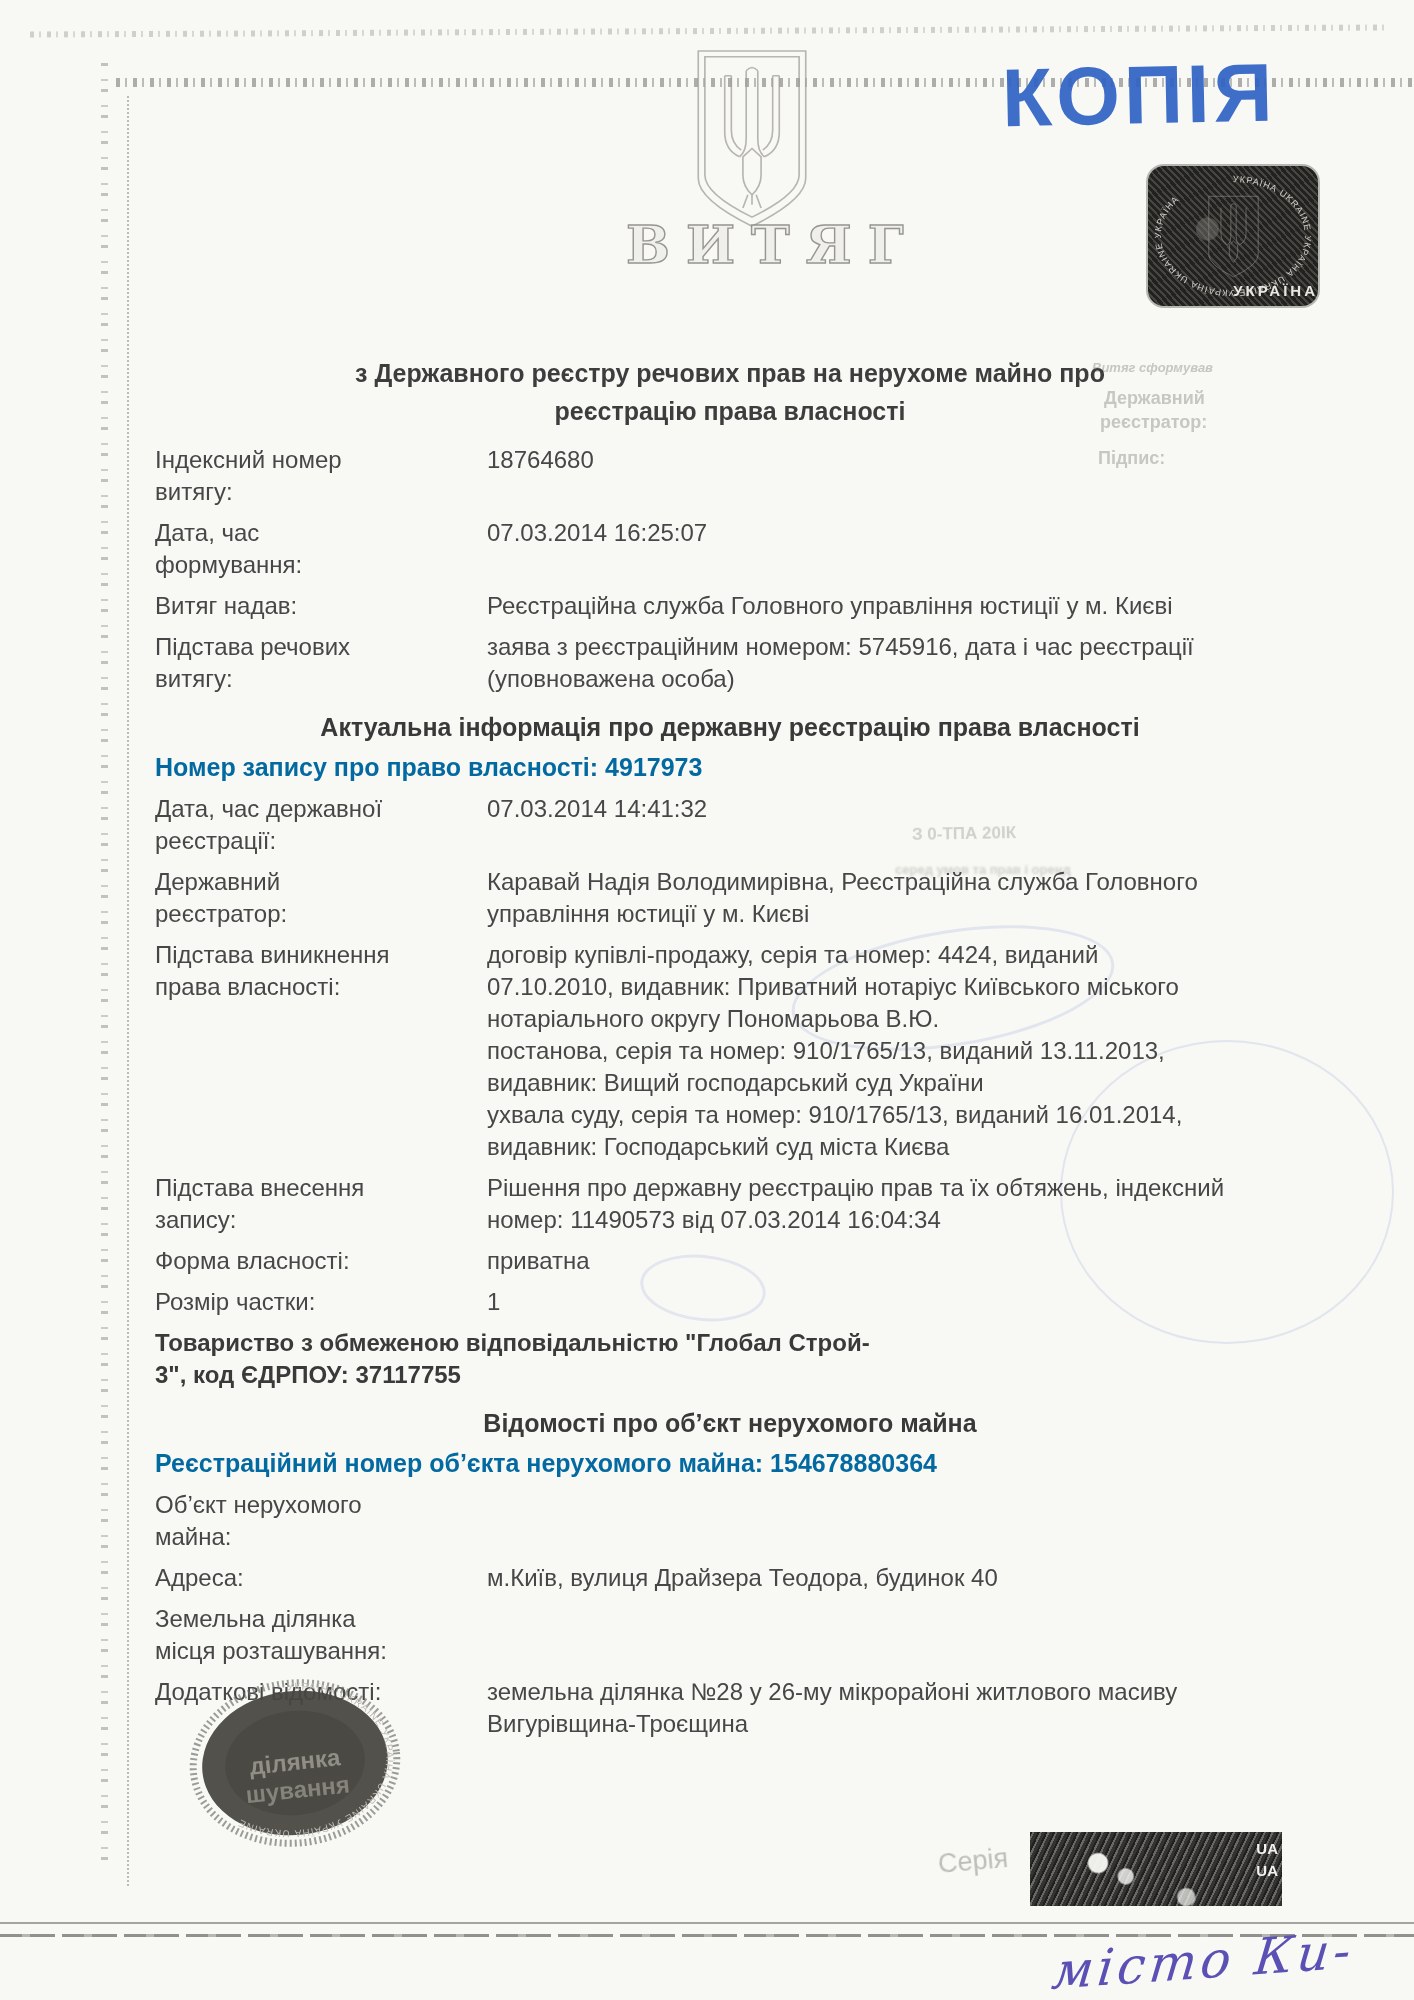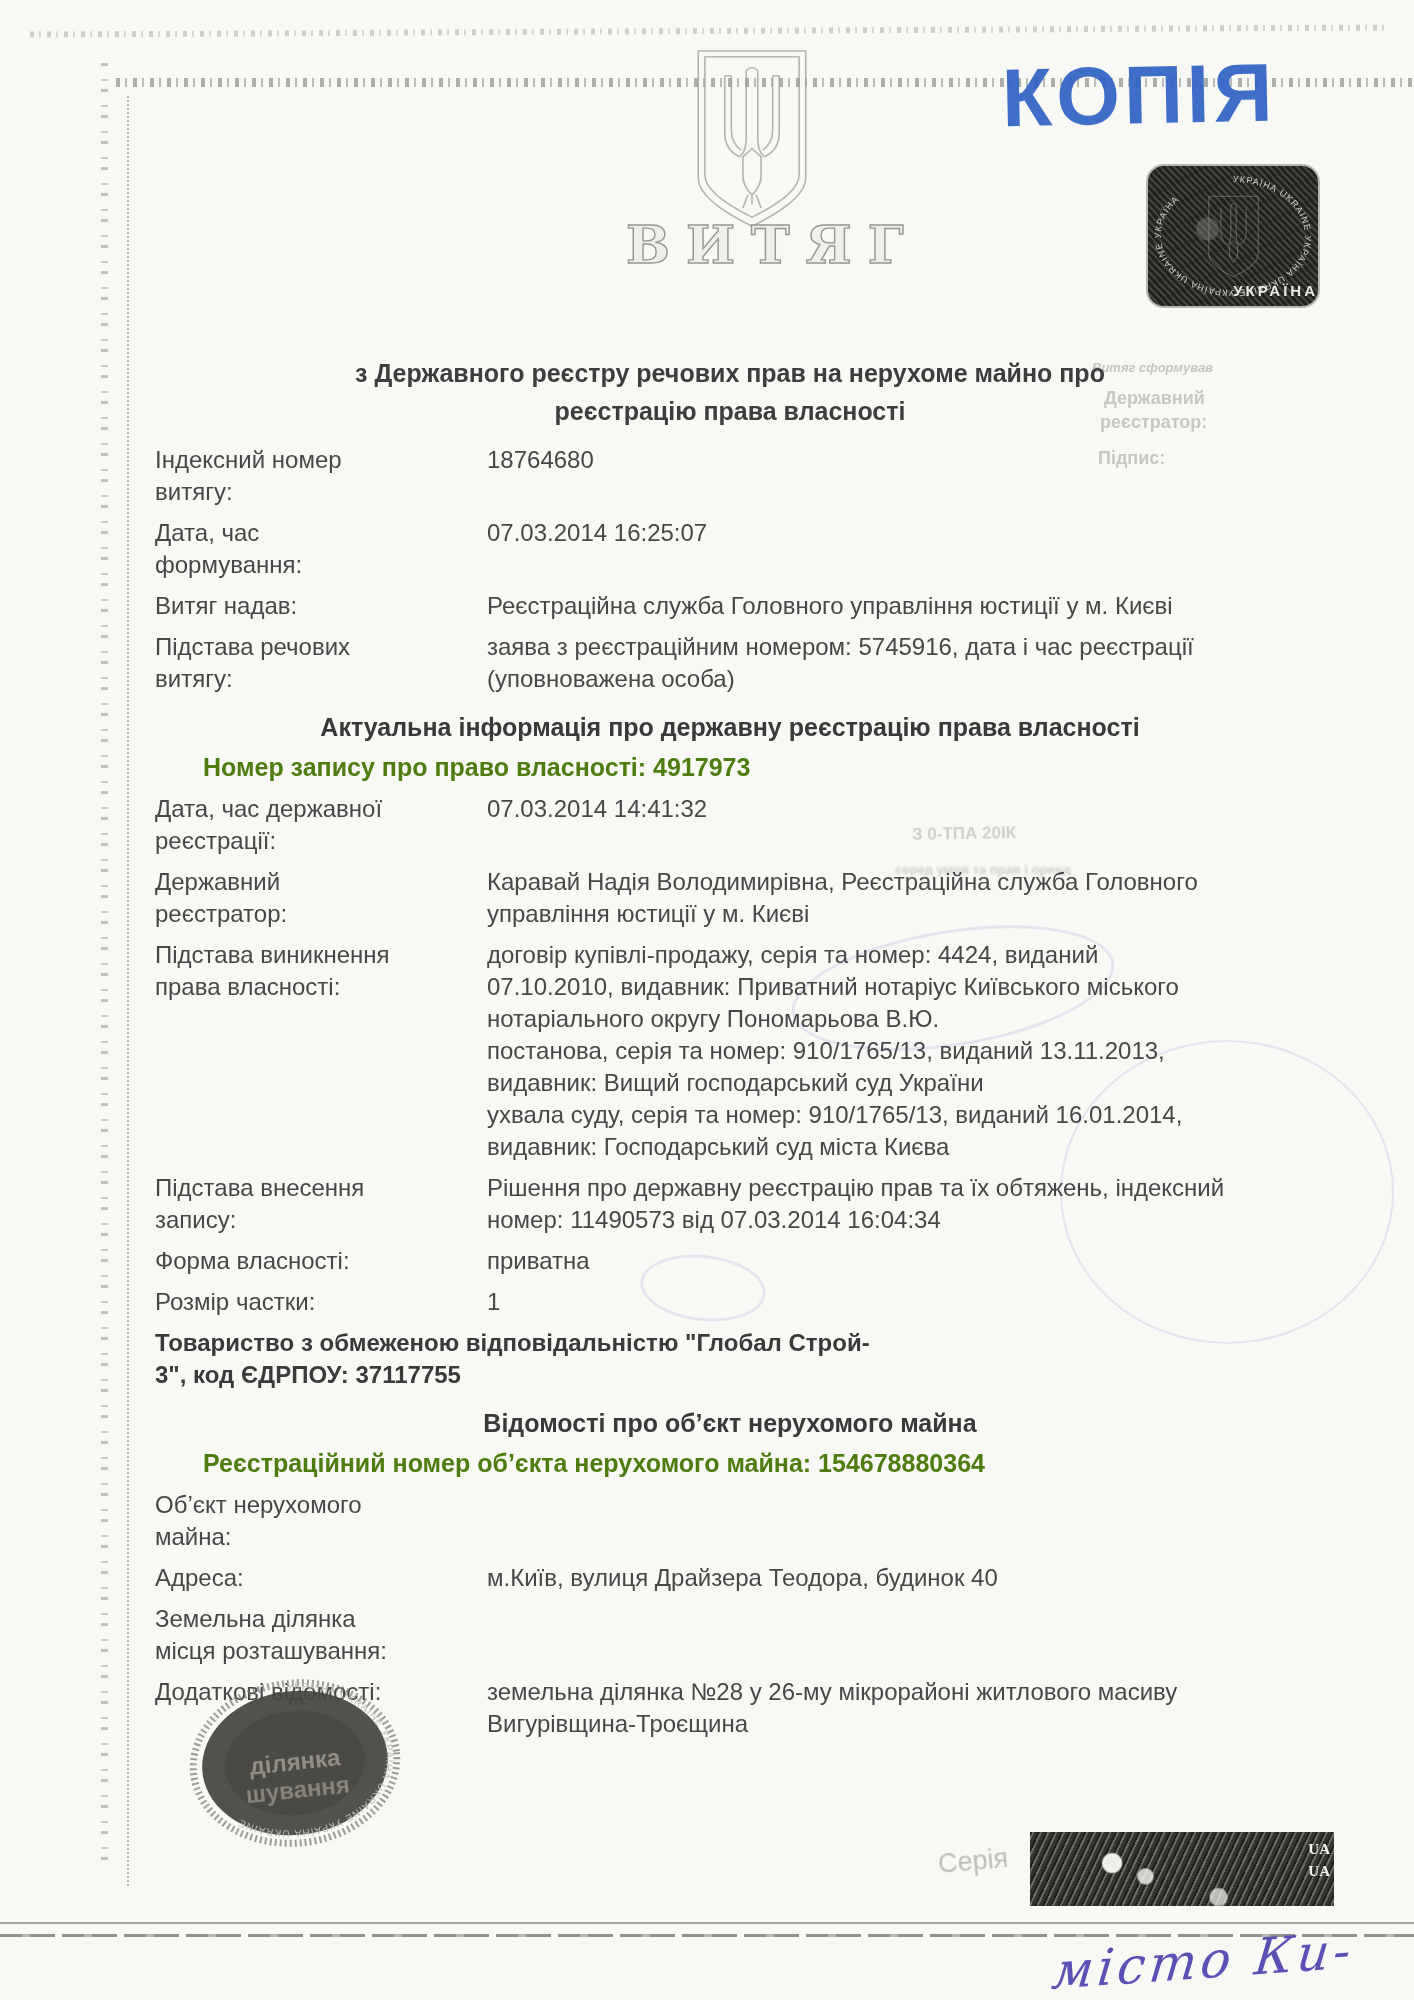--- a/index.html
+++ b/index.html
@@ -58,33 +58,32 @@
   .t1{left:790px;top:930px;width:320px;height:110px;transform:rotate(-9deg);}
   .t2{left:1060px;top:1040px;width:330px;height:300px;border-width:2px;}
   .t3{left:640px;top:1255px;width:120px;height:60px;transform:rotate(6deg);border-color:rgba(86,110,200,.12);}
   
   .content{position:absolute;left:155px;top:354px;width:1150px;font-size:24px;line-height:32px;}
   .subtitle{text-align:center;font-weight:bold;color:#3d3d3d;font-size:25px;line-height:38px;margin-bottom:14px;}
   .row{display:flex;margin-bottom:9px;}
   .row .label{width:332px;flex:none;}
   .row .value{flex:1;}
   .sec-heading{text-align:center;font-weight:bold;color:#393939;font-size:25px;margin:16px 0 8px 0;}
-  .record-line{font-weight:bold;color:#4d7c0f;font-size:25px;margin-bottom:10px;margin-left:48px;}
+  .record-line{font-weight:bold;color:#0369a1;font-size:25px;margin-bottom:10px;}
   .bold{font-weight:bold;color:#3a3a3a;}
   
   .oval-stamp{position:absolute;left:180px;top:1668px;opacity:.93;}
   
   .seria{position:absolute;left:938px;top:1846px;font-size:27px;color:#bdbdb9;transform:rotate(-5deg);filter:blur(.4px);}
-  .black-bar{position:absolute;left:1030px;top:1832px;width:304px;height:74px;
+  .black-bar{position:absolute;left:1030px;top:1832px;width:252px;height:74px;
     background:
       radial-gradient(circle at 27% 42%, rgba(248,248,245,.95) 0 9px, transparent 11px),
       radial-gradient(circle at 38% 60%, rgba(248,248,245,.8) 0 7px, transparent 9px),
       radial-gradient(circle at 62% 88%, rgba(248,248,245,.7) 0 8px, transparent 10px),
       repeating-linear-gradient(115deg, rgba(20,20,18,.95) 0 2px, rgba(90,88,84,.9) 2px 4px, rgba(40,40,38,.95) 4px 7px);
-    font-family: Liberation Serif, serif;
   }
   .black-bar .ua{position:absolute;right:4px;top:6px;text-align:right;color:#f2f2ee;
     font-size:15px;font-weight:bold;line-height:22px;}
   
   .handwriting{position:absolute;left:1052px;top:1932px;
     font-family:"DejaVu Serif",serif;font-style:italic;font-size:50px;color:#5b50b4;
     transform:rotate(-4deg) skewX(-10deg);letter-spacing:4px;}
 </style>
 </head>
 <body>

